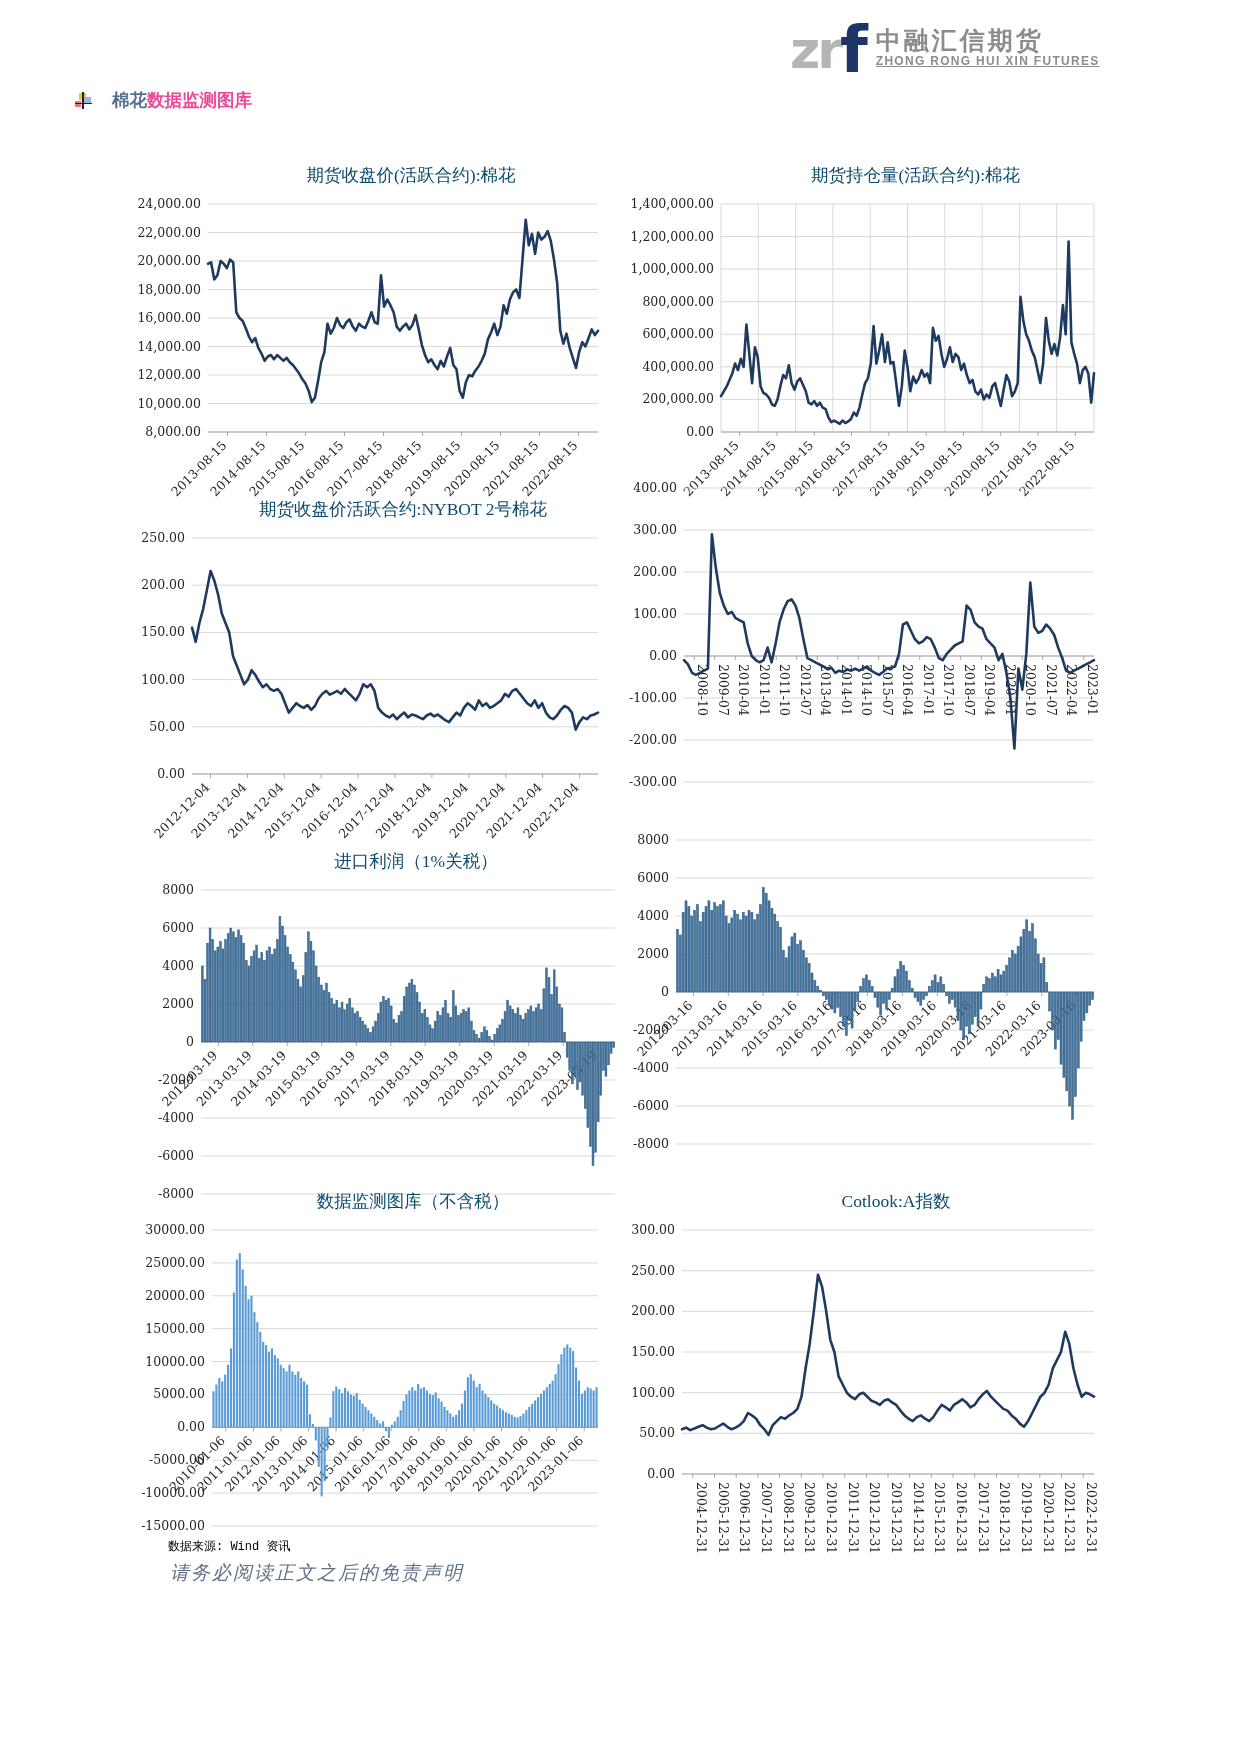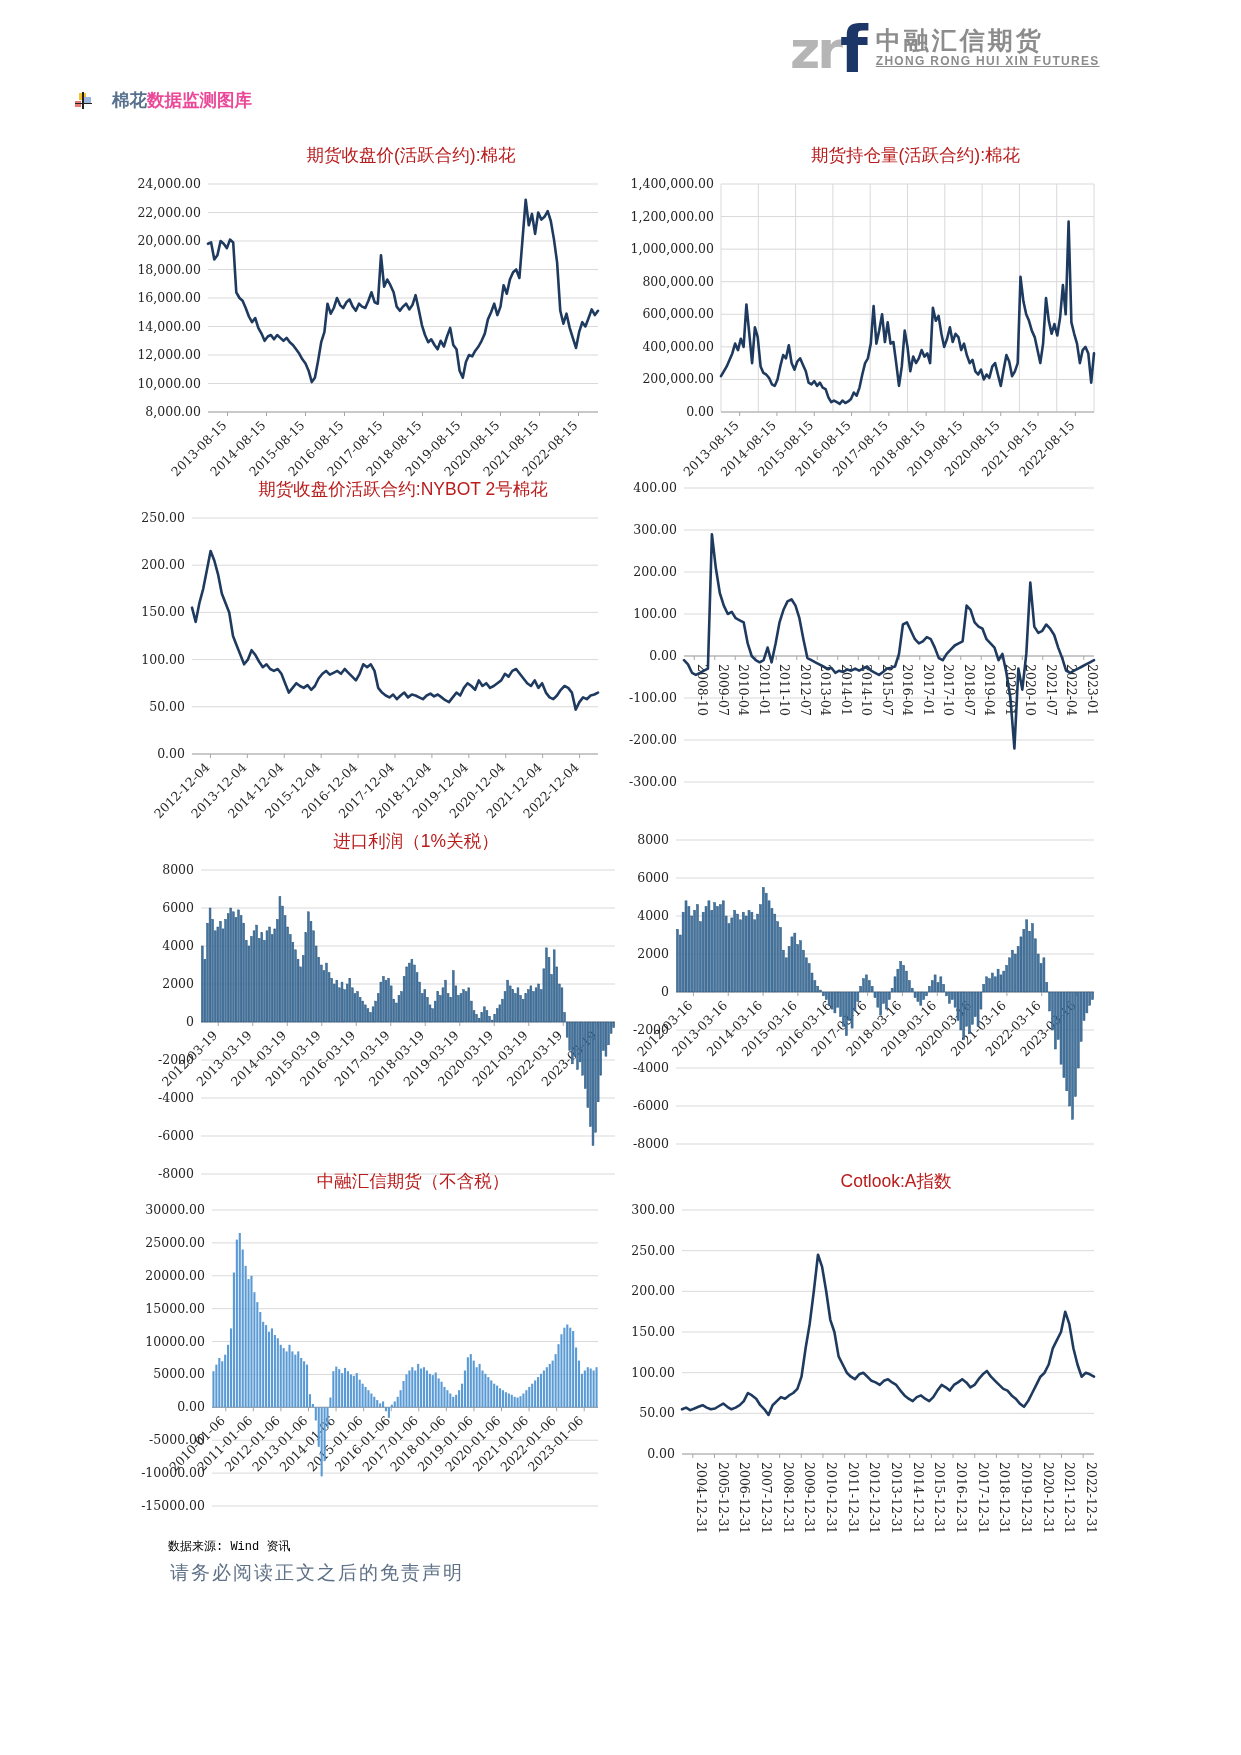--- a/index.html
+++ b/index.html
@@ -14,25 +14,25 @@
   .hicon{width:17px;height:17px;position:relative;margin-right:20px;}
   .hicon .sq1{position:absolute;left:4px;top:1px;width:7px;height:7px;background:#f2c230;}
   .hicon .sq2{position:absolute;left:8px;top:5px;width:8px;height:6px;background:#9db6e0;}
   .hicon .sq3{position:absolute;left:0px;top:9px;width:6px;height:6px;background:#e87a74;}
   .hicon .vl{position:absolute;left:7px;top:0;width:1.5px;height:17px;background:#222;}
   .hicon .hl{position:absolute;left:0;top:11px;width:17px;height:1.5px;background:#222;}
   .htitle{font-size:17.5px;font-weight:bold;font-family:"Liberation Serif",serif;}
   .htitle .hi{color:#57708e;}
   .htitle .rest{color:#ec4899;}
   .chart-block{position:absolute;}
-  .ctitle{font-size:17.5px;color:#b91c1c;font-family:Liberation Sans, sans-serif;text-align:center;height:30px;line-height:26px;white-space:nowrap;}
+  .ctitle{font-size:17.5px;color:#0c4a6e;font-family:Liberation Serif, serif;text-align:center;height:30px;line-height:26px;white-space:nowrap;margin-top:20px;}
   svg{display:block;}
   .tick{font-family:"DejaVu Serif",serif;font-size:12.5px;fill:#262626;}
   .footer-src{position:absolute;left:168px;top:1538px;font-family:Liberation Mono, monospace;font-size:12px;color:#000;}
-  .footer-disc{position:absolute;left:170px;top:1560px;font-family:"DejaVu Serif",serif;font-size:19px;color:#5f7186;letter-spacing:2px;}
+  .footer-disc{position:absolute;left:170px;top:1560px;font-family:"DejaVu Serif",serif;font-size:19px;color:#5f7186;letter-spacing:2px;font-style:italic;}
 </style>
 </head>
 <body>
 
 <div class="logo">
   <span class="logo-zr">zr</span>
   <span class="logo-f">f</span>
   <span class="logo-text">
     <span class="logo-cn" style="display:block;">中融汇信期货</span>
     <span class="logo-en" style="display:block;">ZHONG RONG HUI XIN FUTURES</span>
@@ -649,21 +649,21 @@
       <rect x="456.36" y="164.0" width="2.06" height="104.5" fill="#44739e" stroke="#2d5a82" stroke-width="0.5"></rect>
       <rect x="459.22" y="164.0" width="2.06" height="76.0" fill="#44739e" stroke="#2d5a82" stroke-width="0.5"></rect>
       <rect x="462.09" y="164.0" width="2.06" height="49.4" fill="#44739e" stroke="#2d5a82" stroke-width="0.5"></rect>
       <rect x="464.95" y="164.0" width="2.06" height="28.5" fill="#44739e" stroke="#2d5a82" stroke-width="0.5"></rect>
       <rect x="467.81" y="164.0" width="2.06" height="20.9" fill="#44739e" stroke="#2d5a82" stroke-width="0.5"></rect>
       <rect x="470.67" y="164.0" width="2.06" height="13.3" fill="#44739e" stroke="#2d5a82" stroke-width="0.5"></rect>
       <rect x="473.54" y="164.0" width="2.06" height="7.6" fill="#44739e" stroke="#2d5a82" stroke-width="0.5"></rect>
     </svg>
 </div>
 <div class="chart-block" style="left:128px;top:1168px;">
-  <div class="ctitle" style="padding-left: 84px;">中融汇信期货（不含税）</div>
+  <div class="ctitle" style="padding-left: 84px;">数据监测图库（不含税）</div>
   <svg width="486" height="348">
       <line x1="84" y1="308" x2="470" y2="308" stroke="#d9d9d9" stroke-width="1"></line>
       <text class="tick" x="77" y="312" text-anchor="end">-15000.00</text>
       <line x1="84" y1="275.1111111111111" x2="470" y2="275.1111111111111" stroke="#d9d9d9" stroke-width="1"></line>
       <text class="tick" x="77" y="279.1111111111111" text-anchor="end">-10000.00</text>
       <line x1="84" y1="242.22222222222223" x2="470" y2="242.22222222222223" stroke="#d9d9d9" stroke-width="1"></line>
       <text class="tick" x="77" y="246.22222222222223" text-anchor="end">-5000.00</text>
       <line x1="84" y1="209.33333333333334" x2="470" y2="209.33333333333334" stroke="#d9d9d9" stroke-width="1"></line>
       <text class="tick" x="77" y="213.33333333333334" text-anchor="end">0.00</text>
       <line x1="84" y1="176.44444444444446" x2="470" y2="176.44444444444446" stroke="#d9d9d9" stroke-width="1"></line>

